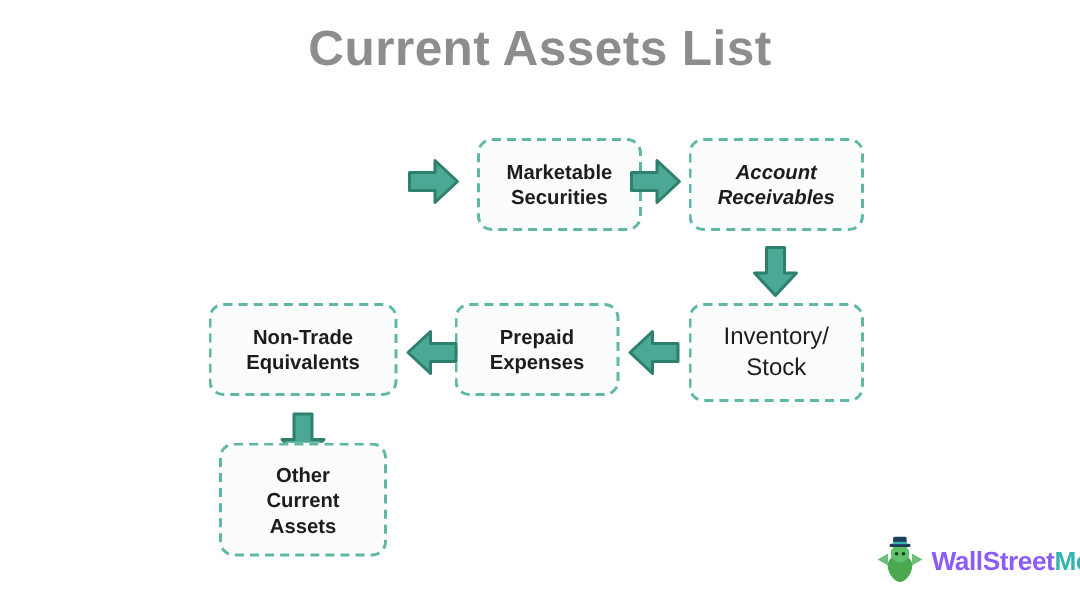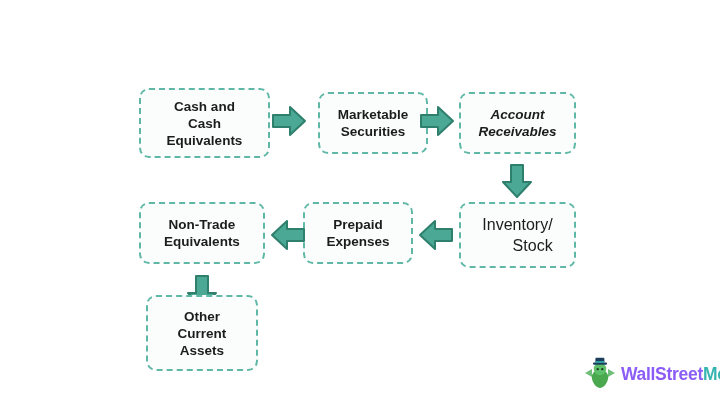--- a/index.html
+++ b/index.html
@@ -46,21 +46,20 @@
     font-weight: bold;
     font-size: 13.5px;
     line-height: 17px;
     padding: 2px 4px;
     white-space: pre-line;
   }
   .node.big {
     font-size: 16px;
     line-height: 21px;
     font-weight: normal;
-    text-align: right;
   }
 
   
   .arrow {
     position: absolute;
   }
   .arrow svg { display: block; }
 
   
   #logo {
@@ -84,24 +83,22 @@
     white-space: nowrap;
   }
   #logo-text .w1 { color: #8b5cf6; }
   #logo-text .w2 { color: #36b5b0; }
 </style>
 </head>
 <body>
 
 <div id="page">
 
+  <div id="title">Current Assets List</div>
 
-  <div class="node" style="left:139px; top:88px; width:131px; height:70px;">Cash and
-Cash
-Equivalents</div>
 
   <div class="arrow" style="left:271px; top:104px;">
     <svg width="36" height="34" viewBox="0 0 36 34" aria-hidden="true">
       <path d="M2 11 L19 11 L19 3 L34 17 L19 31 L19 23 L2 23 Z" fill="#4aa894" stroke="#2f7f6d" stroke-width="2" stroke-linejoin="round"></path>
     </svg>
   </div>
 
   <div class="node" style="left:303px; top:92px; width:110px; height:62px;margin-left:15px;">Marketable
 Securities</div>
 

